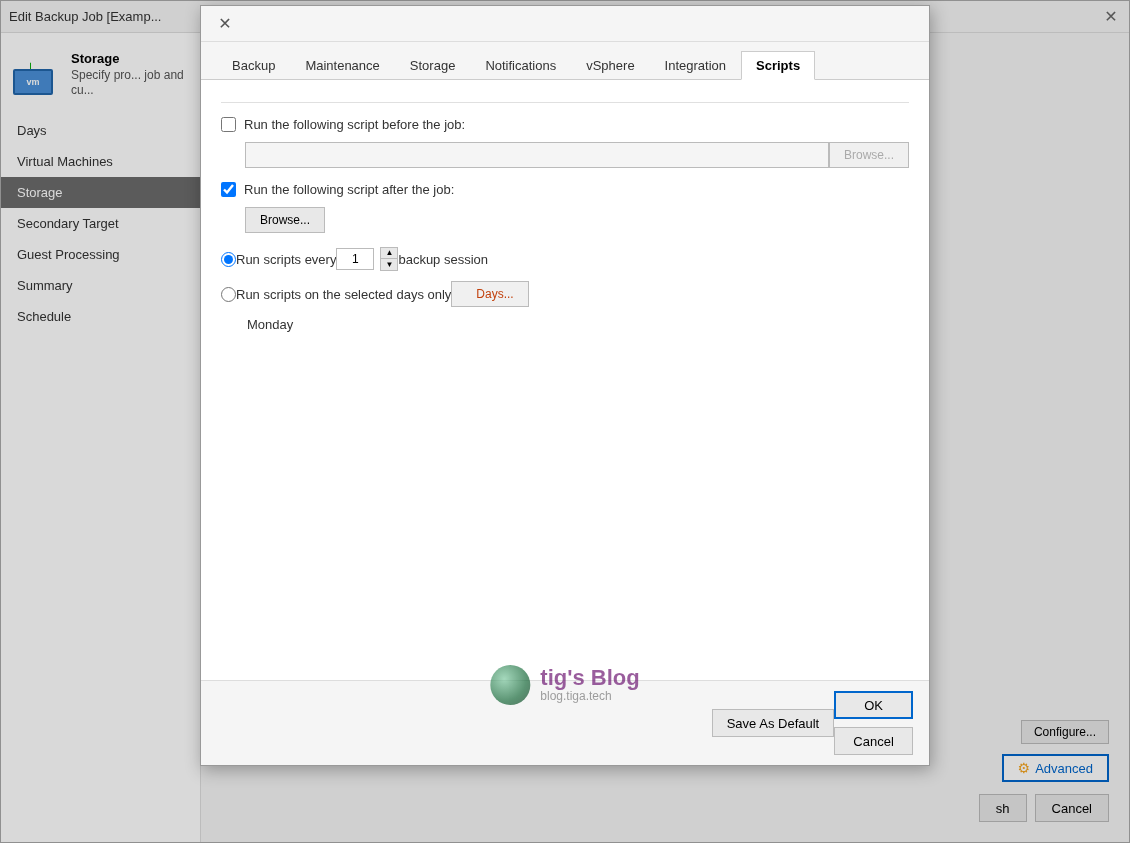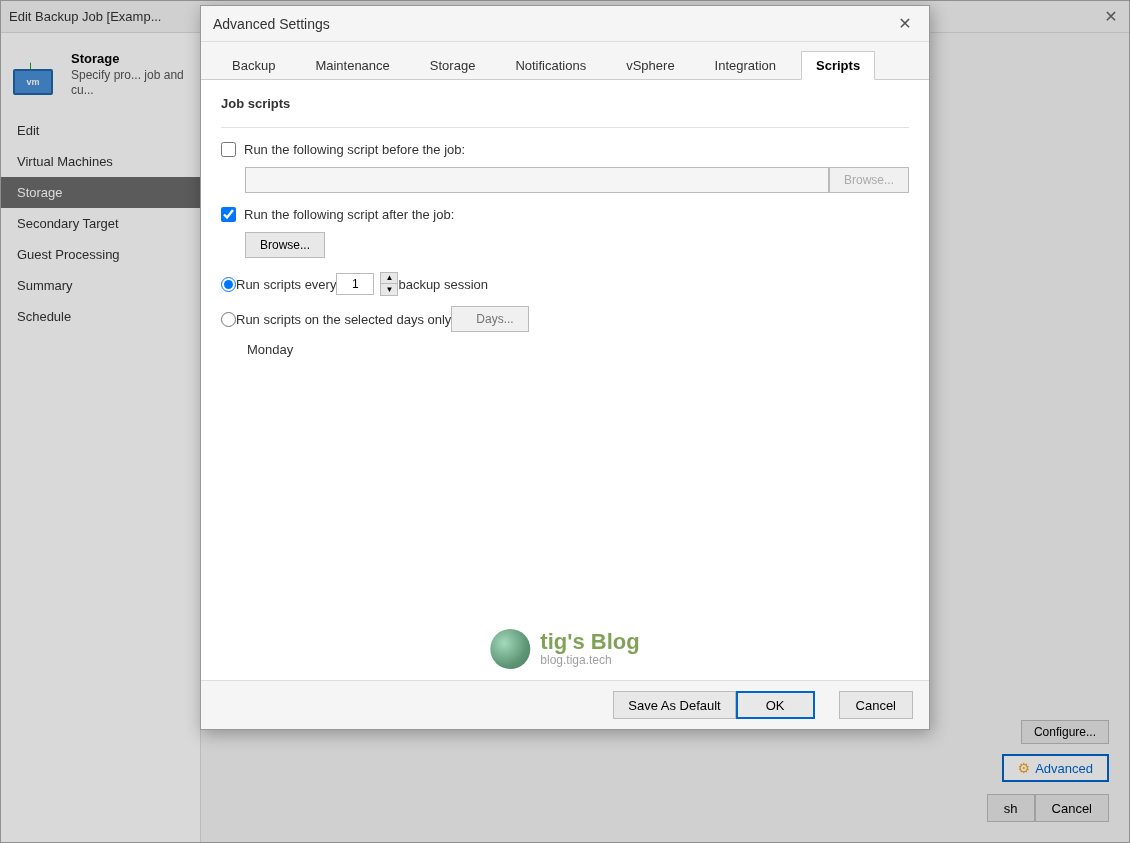--- a/index.html
+++ b/index.html
@@ -163,20 +163,21 @@
       display: flex;
       flex-direction: column;
       align-items: flex-end;
       gap: 10px;
     }
     .bottom-action-row {
       position: absolute;
       bottom: 20px;
       right: 20px;
       display: flex;
+      gap: 8px;
     }
     .btn-action {
       height: 28px;
       padding: 0 16px;
       background: #e8e8e8;
       border: 1px solid #bbb;
       font-size: 13px;
       cursor: pointer;
     }
     .backup-link {
@@ -240,21 +241,21 @@
       font-size: 16px;
       color: #555;
     }
 
     
     .tab-bar {
       display: flex;
       padding: 8px 16px 0 16px;
       background: #f5f5f5;
       border-bottom: 1px solid #ccc;
-      gap: 10px;
+      gap: 0;
     }
     .tab {
       padding: 6px 14px;
       font-size: 13px;
       cursor: pointer;
       color: #333;
       border: 1px solid transparent;
       border-bottom: none;
       background: transparent;
       position: relative;
@@ -391,21 +392,21 @@
     .days-btn {
       height: 26px;
       padding: 0 14px;
       background: #e8e8e8;
       border: 1px solid #bbb;
       font-size: 12px;
       cursor: pointer;
     }
     .days-btn:disabled {
       background: #f0f0f0;
-      color: #737373;
+      color: #c2410c;
       cursor: default;
       padding-left: 24px;
     }
 
     .saturday-label {
       margin-left: 26px;
       font-size: 13px;
       color: #333;
     }
 
@@ -427,21 +428,21 @@
       position: relative;
       overflow: hidden;
     }
     .watermark-text {
       display: flex;
       flex-direction: column;
     }
     .watermark-blog {
       font-size: 22px;
       font-weight: bold;
-      color: #4d7c0f;
+      color: #701a75;
       line-height: 1;
     }
     .watermark-url {
       font-size: 12px;
       color: #777;
     }
 
     
     .modal-footer {
       background: #f5f5f5;
@@ -454,21 +455,22 @@
     .btn-save-default {
       height: 28px;
       padding: 0 14px;
       background: #e8e8e8;
       border: 1px solid #bbb;
       font-size: 13px;
       cursor: pointer;
     }
     .footer-right {
       display: flex;
-      gap: 24px;
+      gap: 8px;
+      flex-direction: column;
     }
     .btn-ok {
       height: 28px;
       padding: 0 28px;
       background: #e8e8e8;
       border: 2px solid #0066cc;
       font-size: 13px;
       cursor: pointer;
     }
     .btn-cancel {
@@ -499,21 +501,21 @@
             <span class="vm-text">vm</span>
           </div>
         </div>
         <div class="sidebar-text">
           <strong>Storage</strong>
           <span>Specify pro... job and cu...</span>
         </div>
       </div>
 
       <ul class="sidebar-nav">
-        <li class="">Edit</li>
+        <li class="">Days</li>
         <li class="">Virtual Machines</li>
         <li class="active">Storage</li>
         <li class="">Secondary Target</li>
         <li class="">Guest Processing</li>
         <li class="">Summary</li>
         <li class="">Schedule</li>
       </ul>
     </div>
 
     <div class="right-content">
@@ -549,36 +551,34 @@
         <button class="btn-action">Cancel</button>
       </div>
     </div>
   </div>
 </div>
 
 <div class="modal-overlay">
   <div class="modal">
 
     <div class="modal-titlebar">
-      <span class="modal-title">Advanced Settings</span>
       <span class="modal-close">✕</span>
     </div>
 
     <div class="tab-bar">
       <div class="tab">Backup</div>
       <div class="tab">Maintenance</div>
       <div class="tab">Storage</div>
       <div class="tab">Notifications</div>
       <div class="tab">vSphere</div>
       <div class="tab">Integration</div>
       <div class="tab active">Scripts</div>
     </div>
 
     <div class="modal-body">
-      <div class="section-title">Job scripts</div>
       <div class="divider-line"></div>
 
       <div class="form-group">
         <div class="checkbox-row">
           <input type="checkbox" id="before-job-check" style="">
           <label for="before-job-check" class="checkbox-label">Run the following script before the job:</label>
         </div>
         <div class="input-browse-row">
           <input type="text" class="text-input" disabled="" style="">
           <button class="browse-btn" disabled="">Browse...</button>

